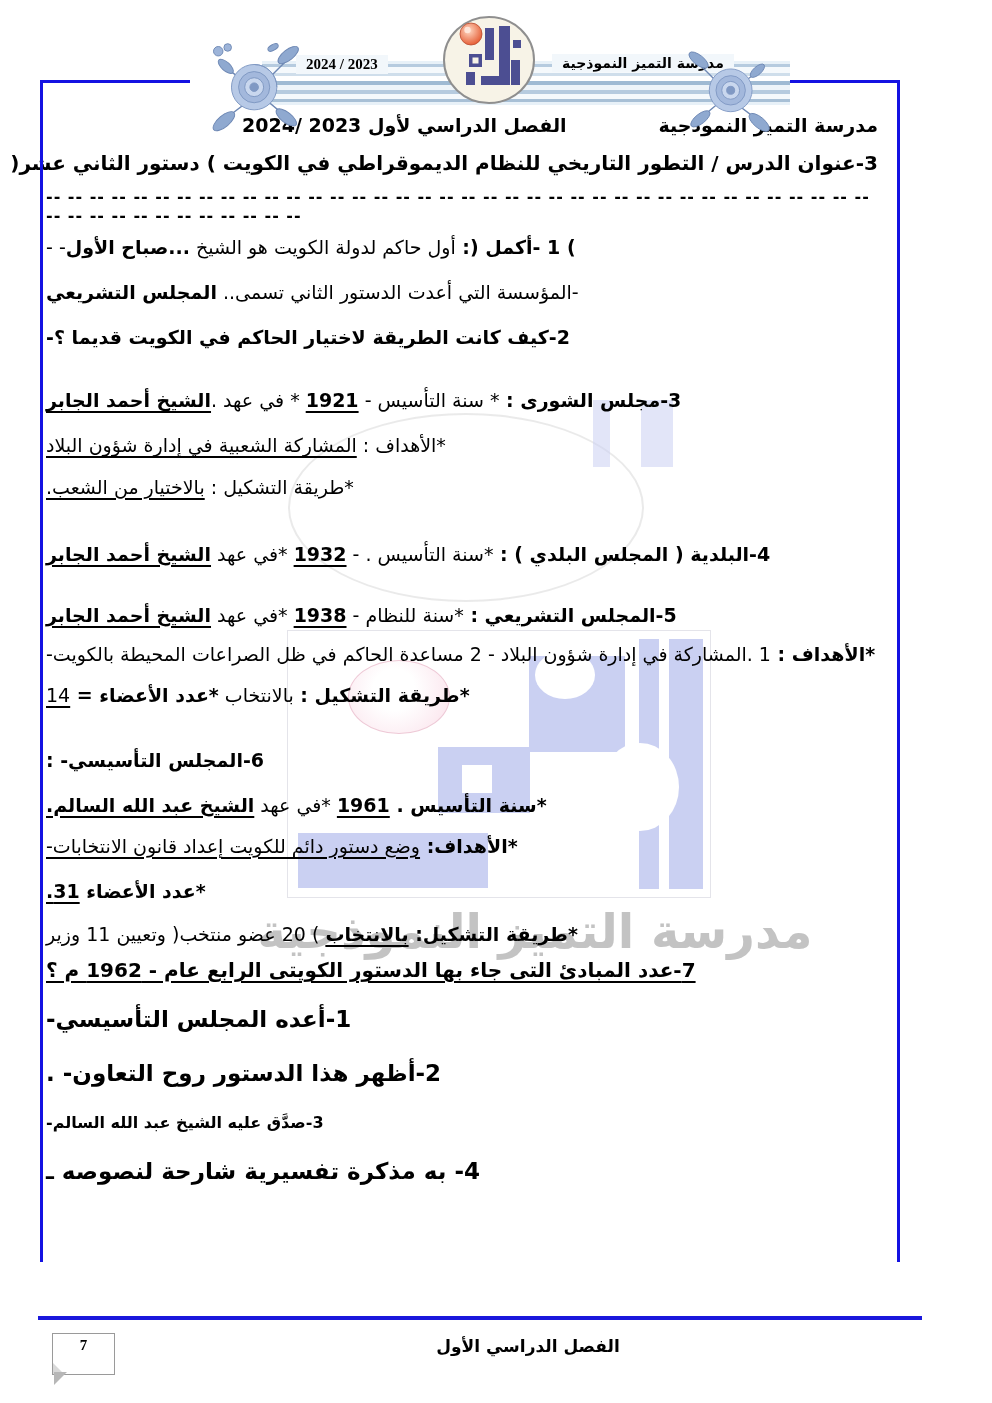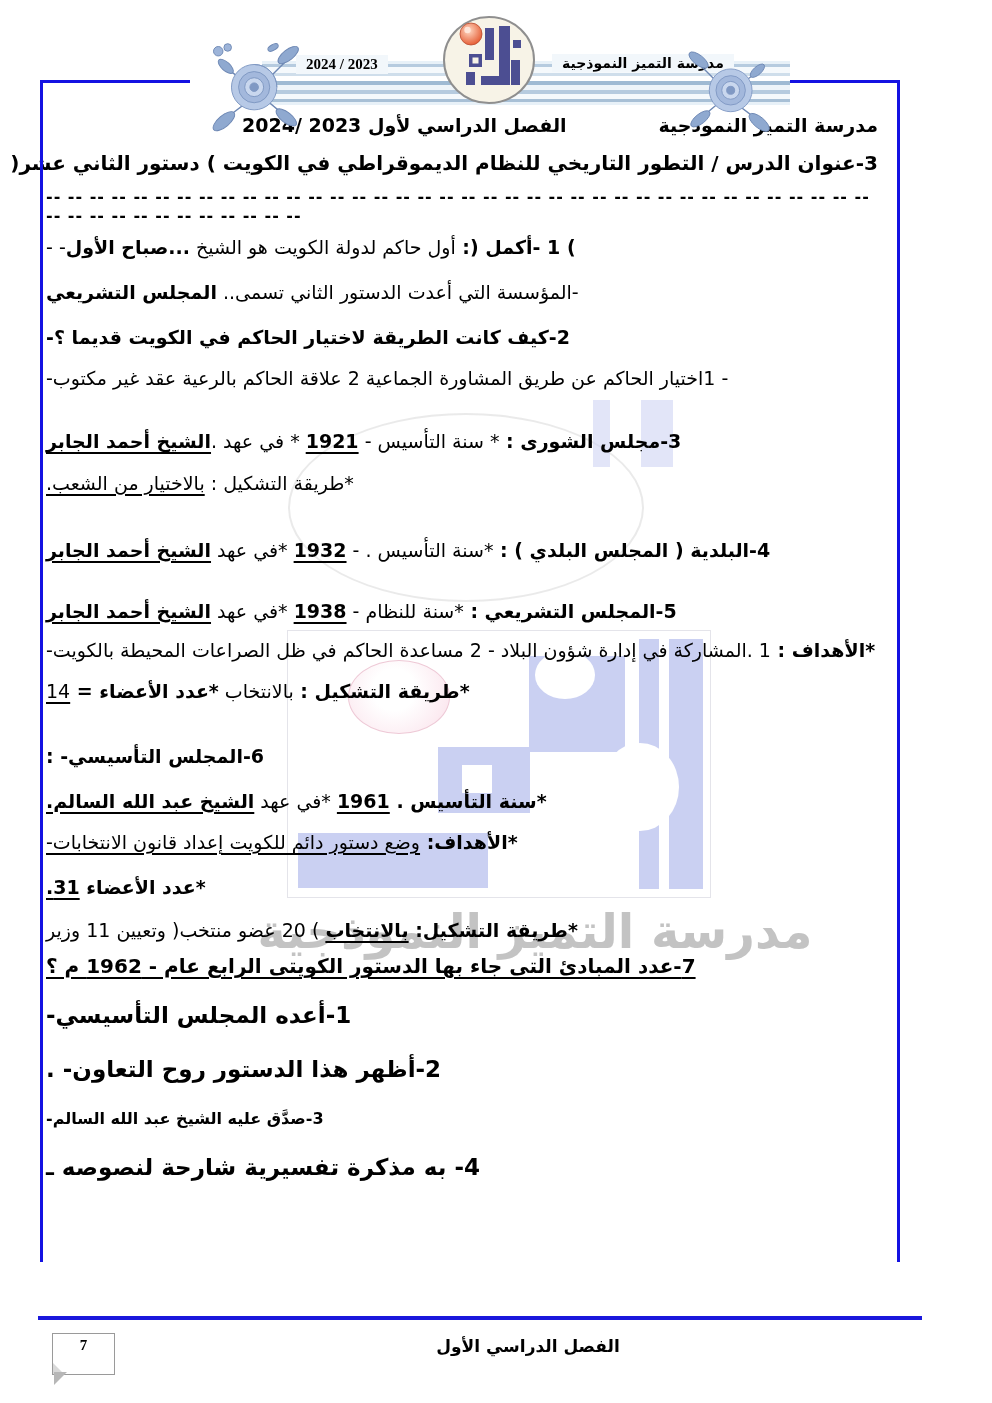--- a/index.html
+++ b/index.html
@@ -150,22 +150,22 @@
     <div class="hdr-row">
       <span>مدرسة التميز النموذجية</span>
       <span class="sem">الفصل الدراسي لأول 2023 /2024</span>
     </div>
     <div>
         <div class="line" style="margin-top: 14px; font-size: 20px;"><span class="b">3-عنوان الدرس / التطور التاريخي للنظام الديموقراطي في الكويت ) دستور الثاني عشر(</span></div>
         <div class="line dashes" style="margin-top: 12px;"><span>-- -- -- -- -- -- -- -- -- -- -- -- -- -- -- -- -- -- -- -- -- -- -- -- -- -- -- -- -- -- -- -- -- -- -- -- -- -- -- -- -- -- -- -- -- -- -- -- -- --</span></div>
         <div class="line" style="margin-top: 10px;"><span class="b">) 1 -أكمل (: </span><span>أول حاكم لدولة الكويت هو الشيخ </span><span class="b">...صباح الأول</span><span>- -</span></div>
         <div class="line" style="margin-top: 20px;"><span>-المؤسسة التي أعدت الدستور الثاني تسمى.. </span><span class="b">المجلس التشريعي</span></div>
         <div class="line" style="margin-top: 20px;"><span class="b">2-كيف كانت الطريقة لاختيار الحاكم في الكويت قديما ؟-</span></div>
-        <div class="line" style="margin-top: 16px;"><span>- 1اختيار الحاكم عن طريق المشاورة الجماعية 2 علاقة الحاكم بالرعية عقد غير مكتوب-</span></div>
         <div class="line" style="margin-top: 38px;"><span class="b">3-مجلس الشورى : </span><span>* سنة التأسيس - </span><span class="b u">1921</span><span> * في عهد .</span><span class="b u">الشيخ أحمد الجابر</span></div>
+        <div class="line" style="margin-top: 20px;"><span>*الأهداف : </span><span class="u">المشاركة الشعبية في إدارة شؤون البلاد</span></div>
         <div class="line" style="margin-top: 16px;"><span>*طريقة التشكيل : </span><span class="u">بالاختيار من الشعب.</span></div>
         <div class="line" style="margin-top: 42px;"><span class="b">4-البلدية ( المجلس البلدي ) : </span><span>*سنة التأسيس . - </span><span class="b u">1932</span><span> *في عهد </span><span class="b u">الشيخ أحمد الجابر</span></div>
         <div class="line" style="margin-top: 36px;"><span class="b">5-المجلس التشريعي : </span><span>*سنة للنظام - </span><span class="b u">1938</span><span> *في عهد </span><span class="b u">الشيخ أحمد الجابر</span></div>
         <div class="line" style="margin-top: 14px;"><span class="b">*الأهداف : </span><span>1 .المشاركة في إدارة شؤون البلاد - 2 مساعدة الحاكم في ظل الصراعات المحيطة بالكويت-</span></div>
         <div class="line" style="margin-top: 16px;"><span class="b">*طريقة التشكيل : </span><span>بالانتخاب </span><span class="b">*عدد الأعضاء = </span><span class="u">14</span></div>
         <div class="line" style="margin-top: 40px;"><span class="b">6-المجلس التأسيسي- :</span></div>
         <div class="line" style="margin-top: 20px;"><span class="b">*سنة التأسيس . </span><span class="b u">1961</span><span> *في عهد </span><span class="b u">الشيخ عبد الله السالم.</span></div>
         <div class="line" style="margin-top: 16px;"><span class="b">*الأهداف: </span><span class="u">وضع دستور دائم للكويت إعداد قانون الانتخابات-</span></div>
         <div class="line" style="margin-top: 20px;"><span class="b">*عدد الأعضاء </span><span class="b u">31.</span></div>
         <div class="line" style="margin-top: 18px;"><span class="b">*طريقة التشكيل: </span><span class="b u">بالانتخاب</span><span> ) 20 عضو منتخب( وتعيين 11 وزير</span></div>

